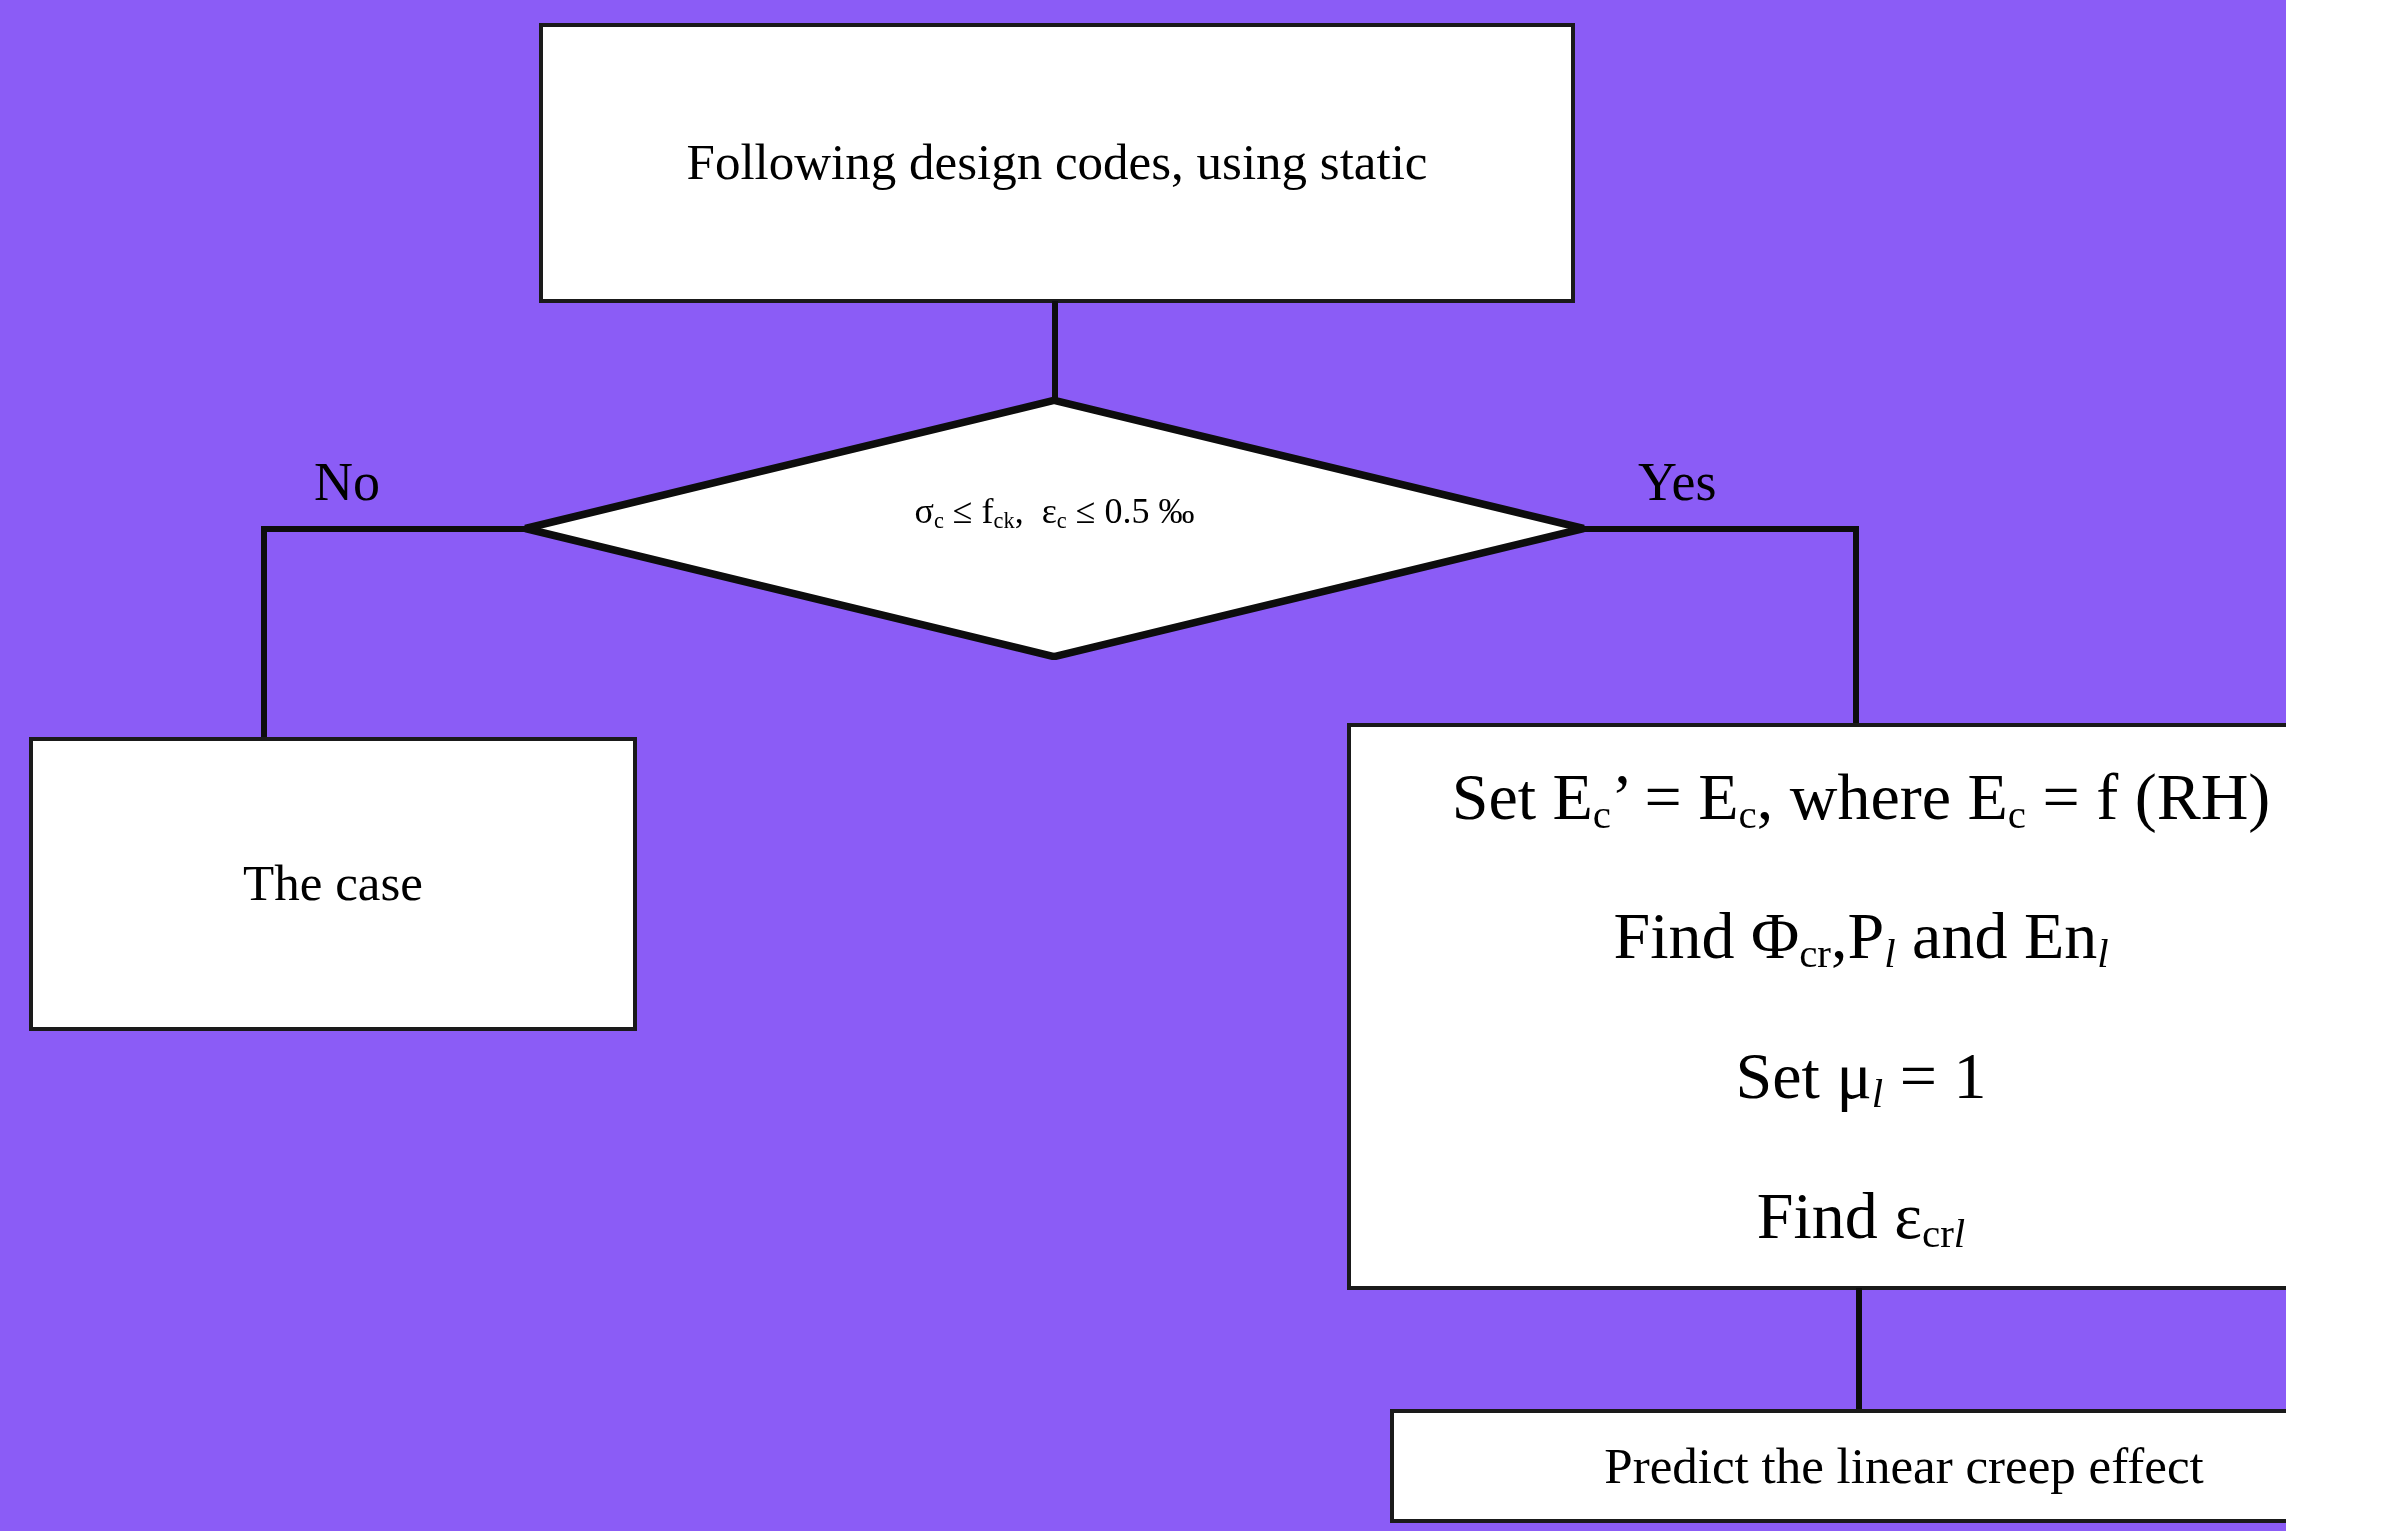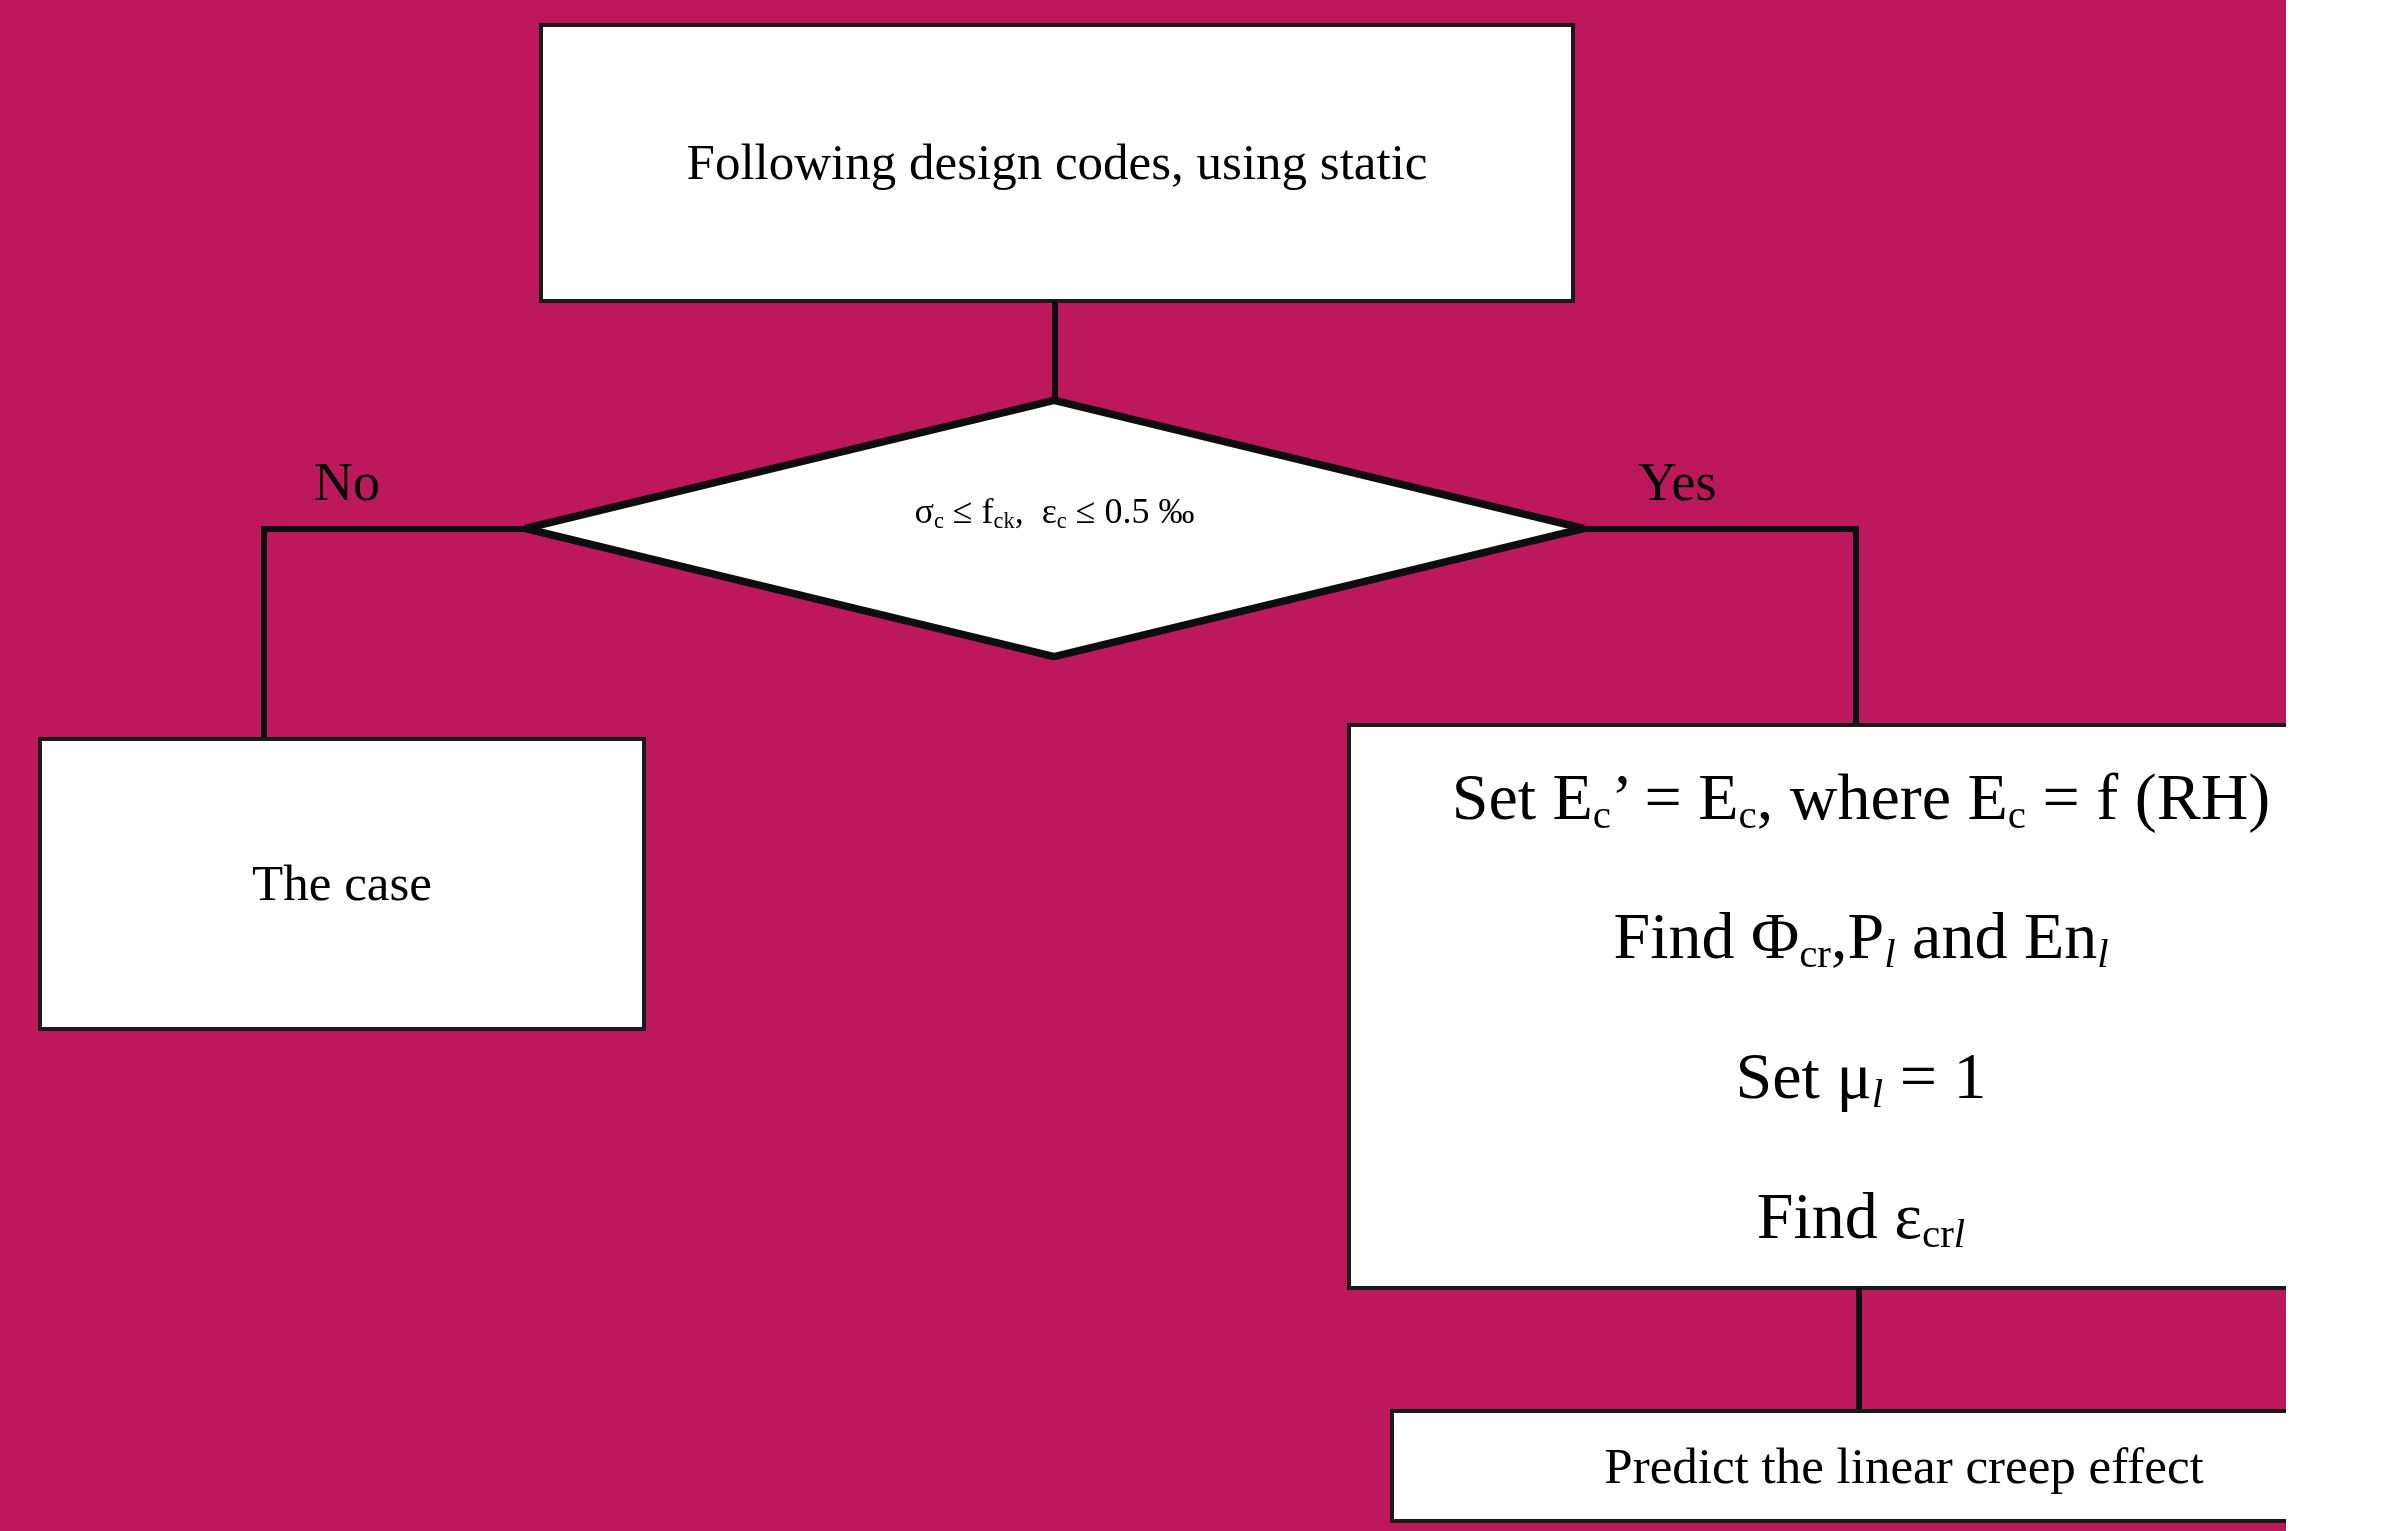--- a/index.html
+++ b/index.html
@@ -9,21 +9,21 @@
     background: #ffffff;
   }
   body {
     font-family: "Liberation Serif", "DejaVu Serif", serif;
     color: #000000;
   }
   #canvas {
     position: relative;
     width: 2286px;
     height: 1532px;
-    background: #be185d;
+    background: #8b5cf6;
     overflow: hidden;
   }
   
   .node-box {
     position: absolute;
     box-sizing: border-box;
     background: #ffffff;
     border: 4.2px solid #1a1a1a;
     display: flex;
     flex-direction: column;
@@ -41,21 +41,21 @@
     top: 23px;
     width: 1036px;
     height: 280px;
   }
   #box-top .node-line {
     font-size: 51px;
     line-height: 1.17;
   }
   
   #box-nonlinear {
-    left: 38px;
+    left: 29px;
     top: 737px;
     width: 608px;
     height: 294px;
   }
   #box-nonlinear .node-line {
     font-size: 51px;
     line-height: 1.6;
   }
   
   #box-linear {

